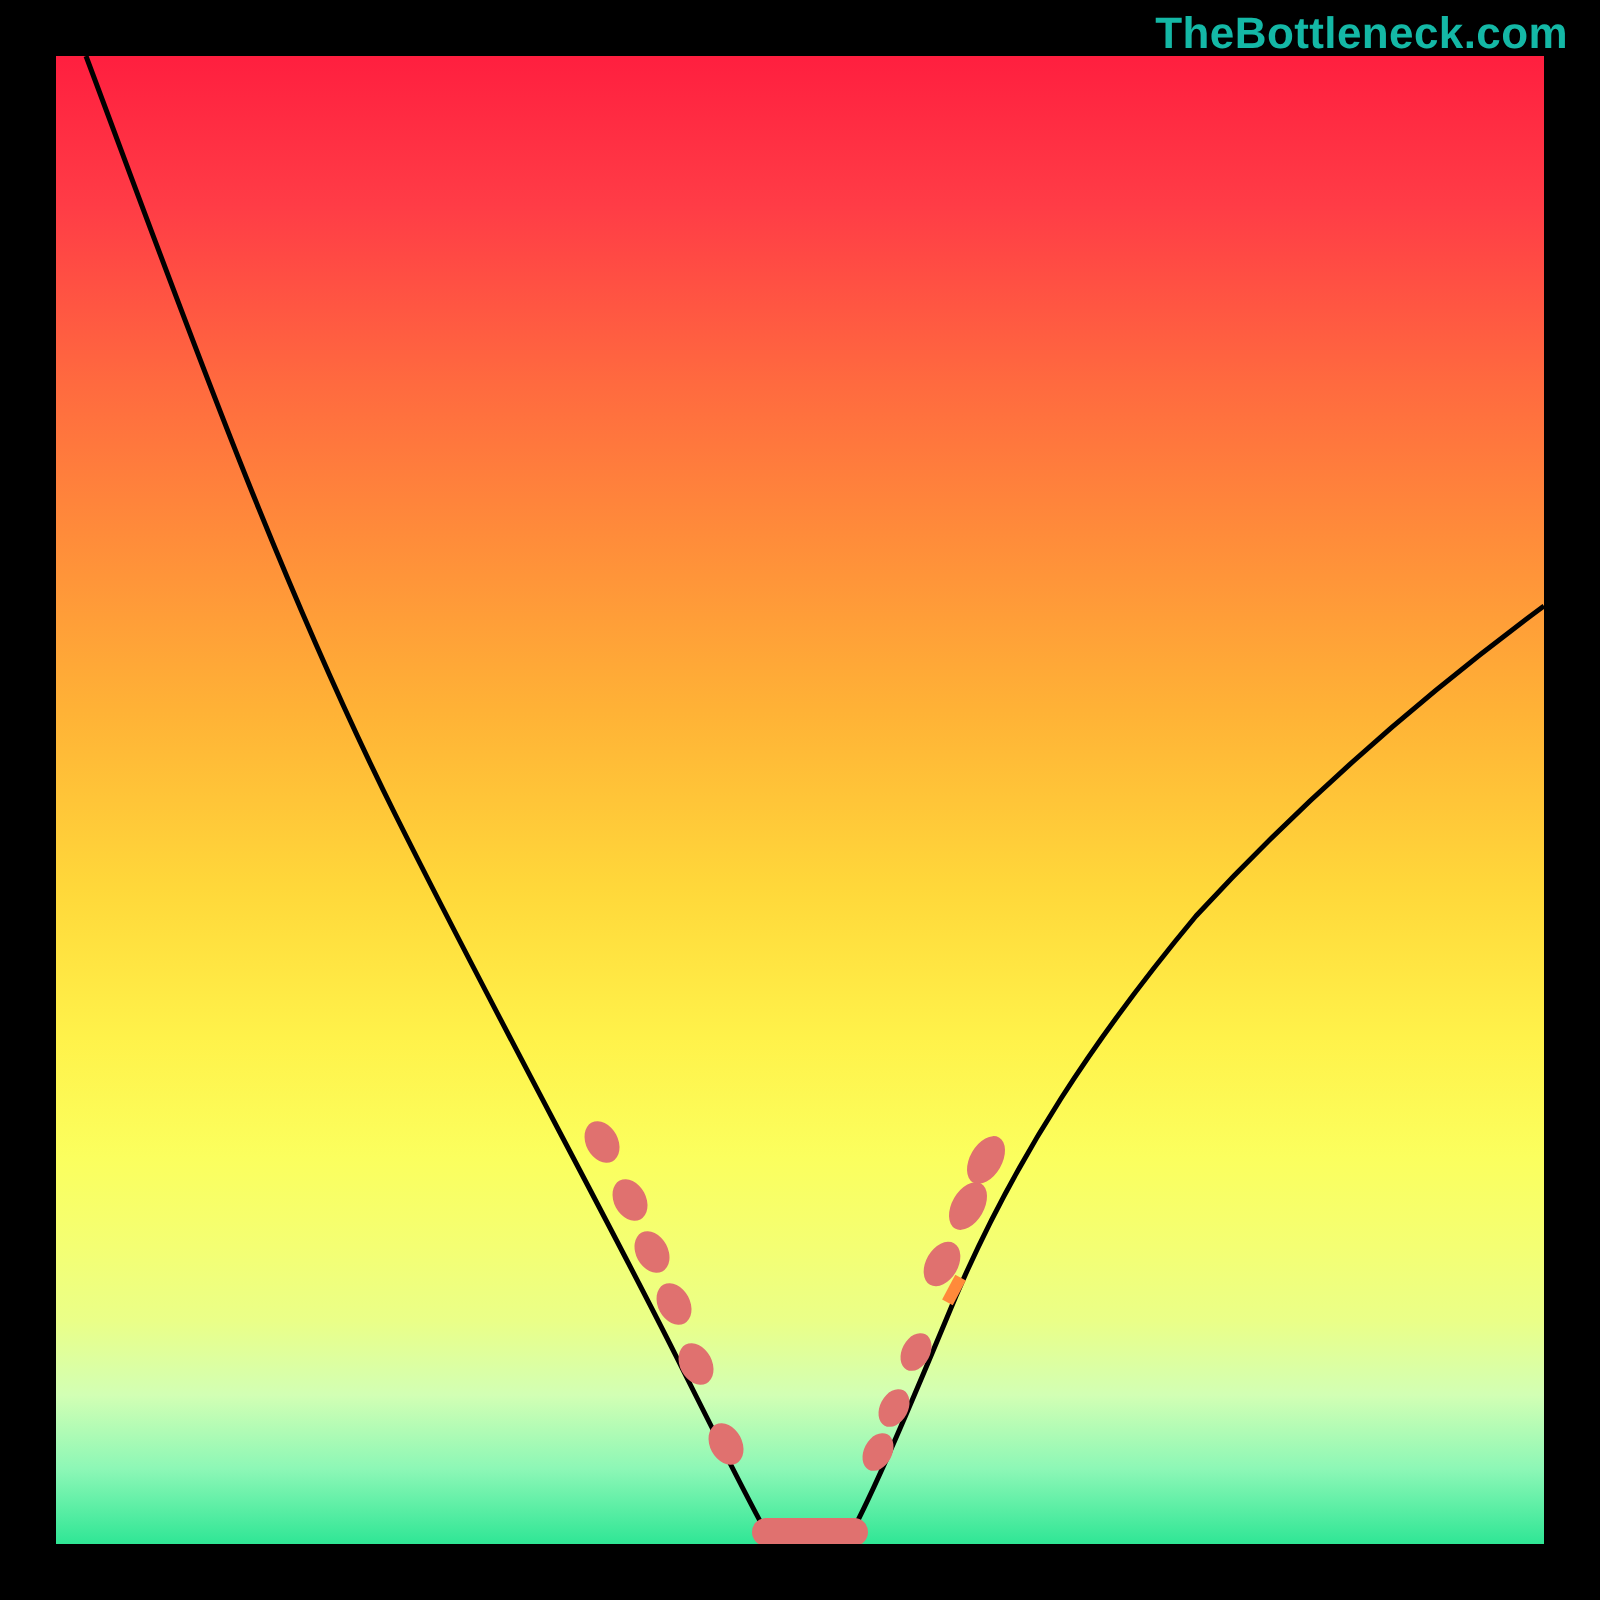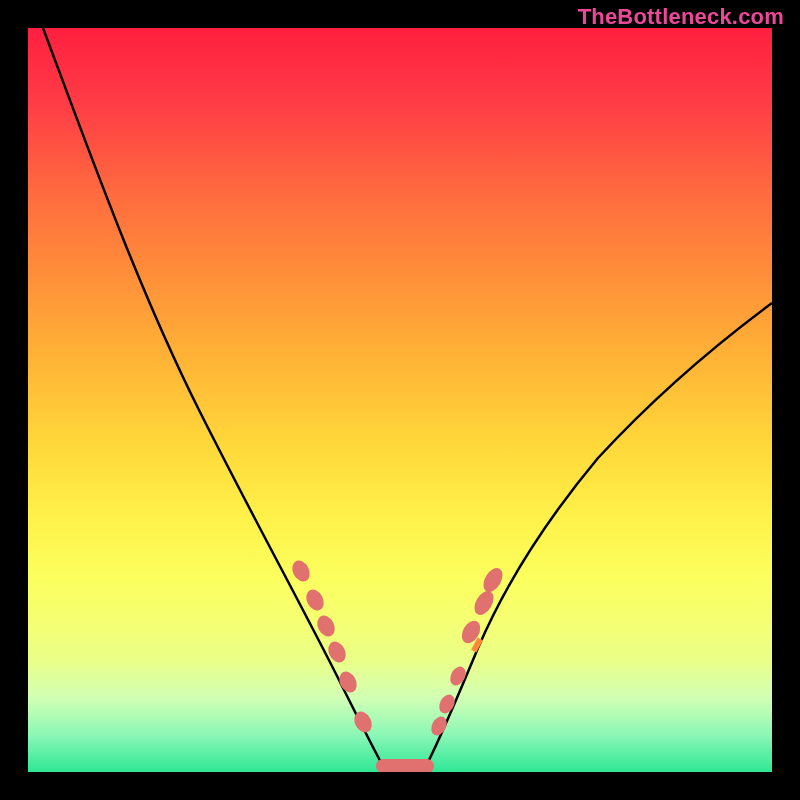--- a/index.html
+++ b/index.html
@@ -40,21 +40,21 @@
       #2fe695 100%
     );
   }
   .watermark {
     position: absolute;
     top: 4px;
     right: 16px;
     font-family: Arial, Helvetica, sans-serif;
     font-size: 22px;
     font-weight: 600;
-    color: #ec4899;
+    color: #14b8a6;
     letter-spacing: 0.2px;
   }
   svg.curve {
     position: absolute;
     top: 0;
     left: 0;
     width: 744px;
     height: 744px;
   }
   .marker {

